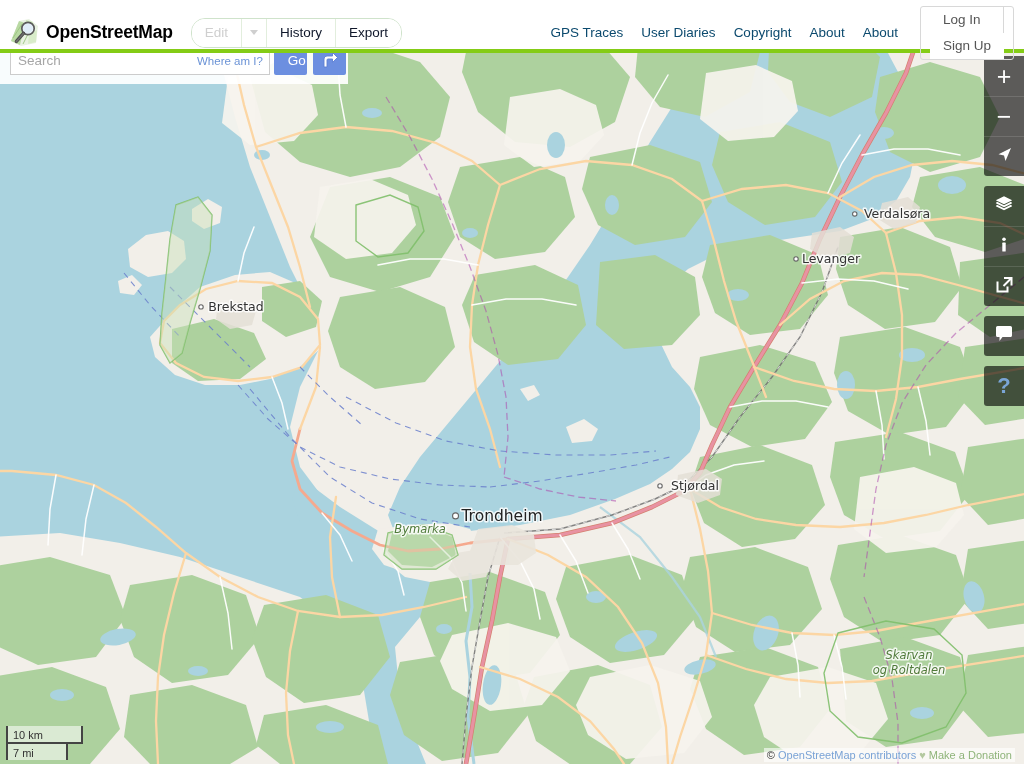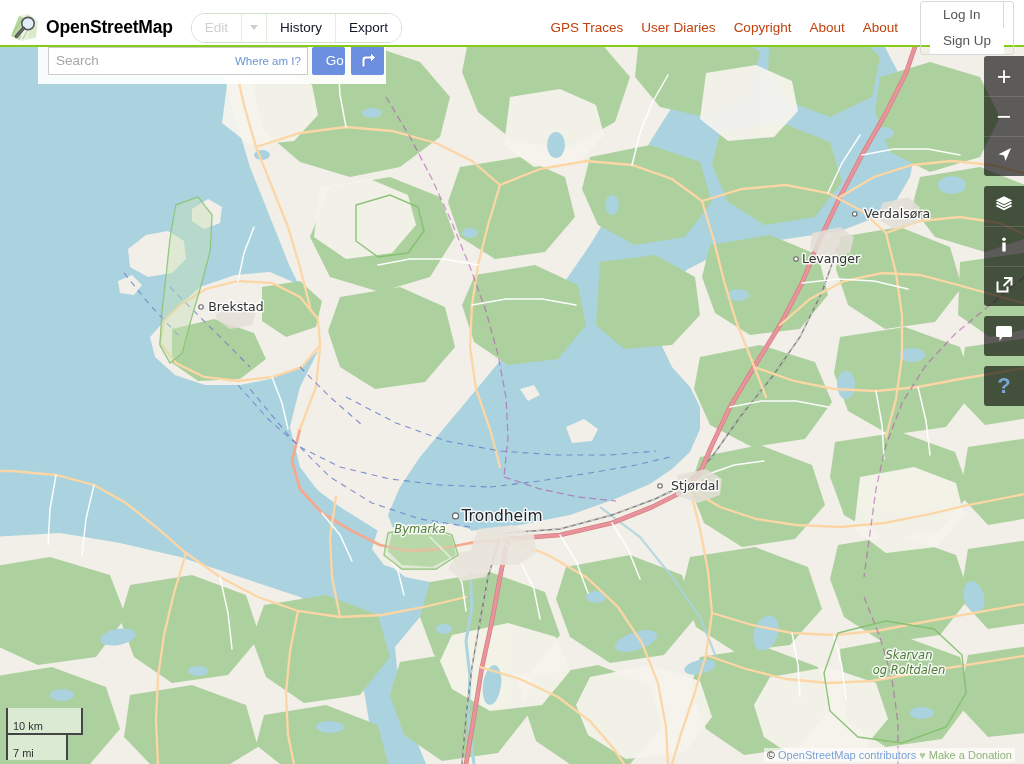--- a/index.html
+++ b/index.html
@@ -6,24 +6,24 @@
     margin: 0; padding: 0;
     width: 1024px; height: 764px;
     overflow: hidden;
     font-family: "Liberation Sans", sans-serif;
     background: #fff;
   }
   #app { position: relative; width: 1024px; height: 764px; overflow: hidden; }
 
   
   #header {
-    position: absolute; top: 10px; left: 0;
+    position: absolute; top: 16px; left: 0;
     width: 1024px; height: 37px;
     background: #fff;
-    border-bottom: 2px solid #84cc16;
+    border-bottom: 4px solid #84cc16;
     box-sizing: border-box;
     z-index: 40;
     display: flex; align-items: center;
   }
   #brand { display: flex; align-items: center; margin-left: 9px; text-decoration: none; }
   #logo-icon {
     width: 31px; height: 31px; position: relative; flex: none;
     border-radius: 2px; overflow: hidden;
   }
   #brand-title {
@@ -42,42 +42,42 @@
   .btn-group > *:last-child { border-right: none; }
   .btn-disabled { color: #cfcfcf !important; cursor: default !important; }
   .caret-btn { padding: 0 8px !important; display: flex !important; align-items: center; }
   .caret {
     width: 0; height: 0; border-left: 4px solid transparent;
     border-right: 4px solid transparent; border-top: 5px solid #cfcfcf;
   }
 
   #nav-links { display: flex; align-items: center; margin-left: auto; }
   #nav-links a {
-    font-size: 13.5px; color: #c2410c; text-decoration: none;
+    font-size: 13.5px; color: #0c4a6e; text-decoration: none;
     margin: 0 9px; white-space: nowrap;
   }
   #auth-group {
     display: flex; margin-left: 13px; margin-right: 10px;
     border: 1px solid #d8d8d8; border-radius: 3px; overflow: hidden; flex-direction: column;
   }
   #auth-group a {
     padding: 0 13px; height: 26px; line-height: 26px;
     font-size: 13.5px; color: #555; background: #fff;
     border-right: 1px solid #d8d8d8; text-decoration: none; white-space: nowrap;
   }
   #auth-group a:last-child { border-right: none; }
 
   
   #search-panel {
     position: absolute; top: 37px; left: 0;
     width: 348px; height: 47px;
     background: rgba(255,255,255,0.92);
     box-sizing: border-box;
     z-index: 35;
-    display: flex; align-items: center; padding: 0 10px; margin-left: 38px;
+    display: flex; align-items: center; padding: 0 10px;
   }
   #search-wrap {
     position: relative; flex: 1; height: 28px;
     border: 1px solid #ccc; background: #fff; box-sizing: border-box;
     display: flex; align-items: center;
   }
   #search-input {
     flex: 1; border: none; outline: none; height: 26px;
     font-size: 13.5px; color: #666; padding-left: 7px;
     font-family: "Liberation Sans", sans-serif; background: transparent;
@@ -130,21 +130,21 @@
   .ctrl-minus { font-size: 25px; line-height: 1; font-weight: 300; }
   .ctrl-q { font-size: 22px; font-weight: bold; color: #7aa5d6; }
 
   
   #scale {
     position: absolute; left: 6px; bottom: 4px; z-index: 30;
     font-family: "Liberation Sans", sans-serif;
   }
   .scale-line {
     font-size: 11px; color: #333; line-height: 12px;
-    padding: 12px 5px 1px 5px; box-sizing: border-box;
+    padding: 3px 5px 1px 5px; box-sizing: border-box;
     background: rgba(255,255,255,0.55); white-space: nowrap;
   }
   #scale-km { border: 2px solid #444; border-top: none; width: 77px; }
   #scale-mi { border: 2px solid #444; border-bottom: none; width: 62px; margin-top: -2px; }
 
   
   #attribution {
     position: absolute; right: 9px; bottom: 2px; z-index: 30;
     font-size: 11px; color: #333;
     background: rgba(255,255,255,0.6); padding: 1px 3px;

